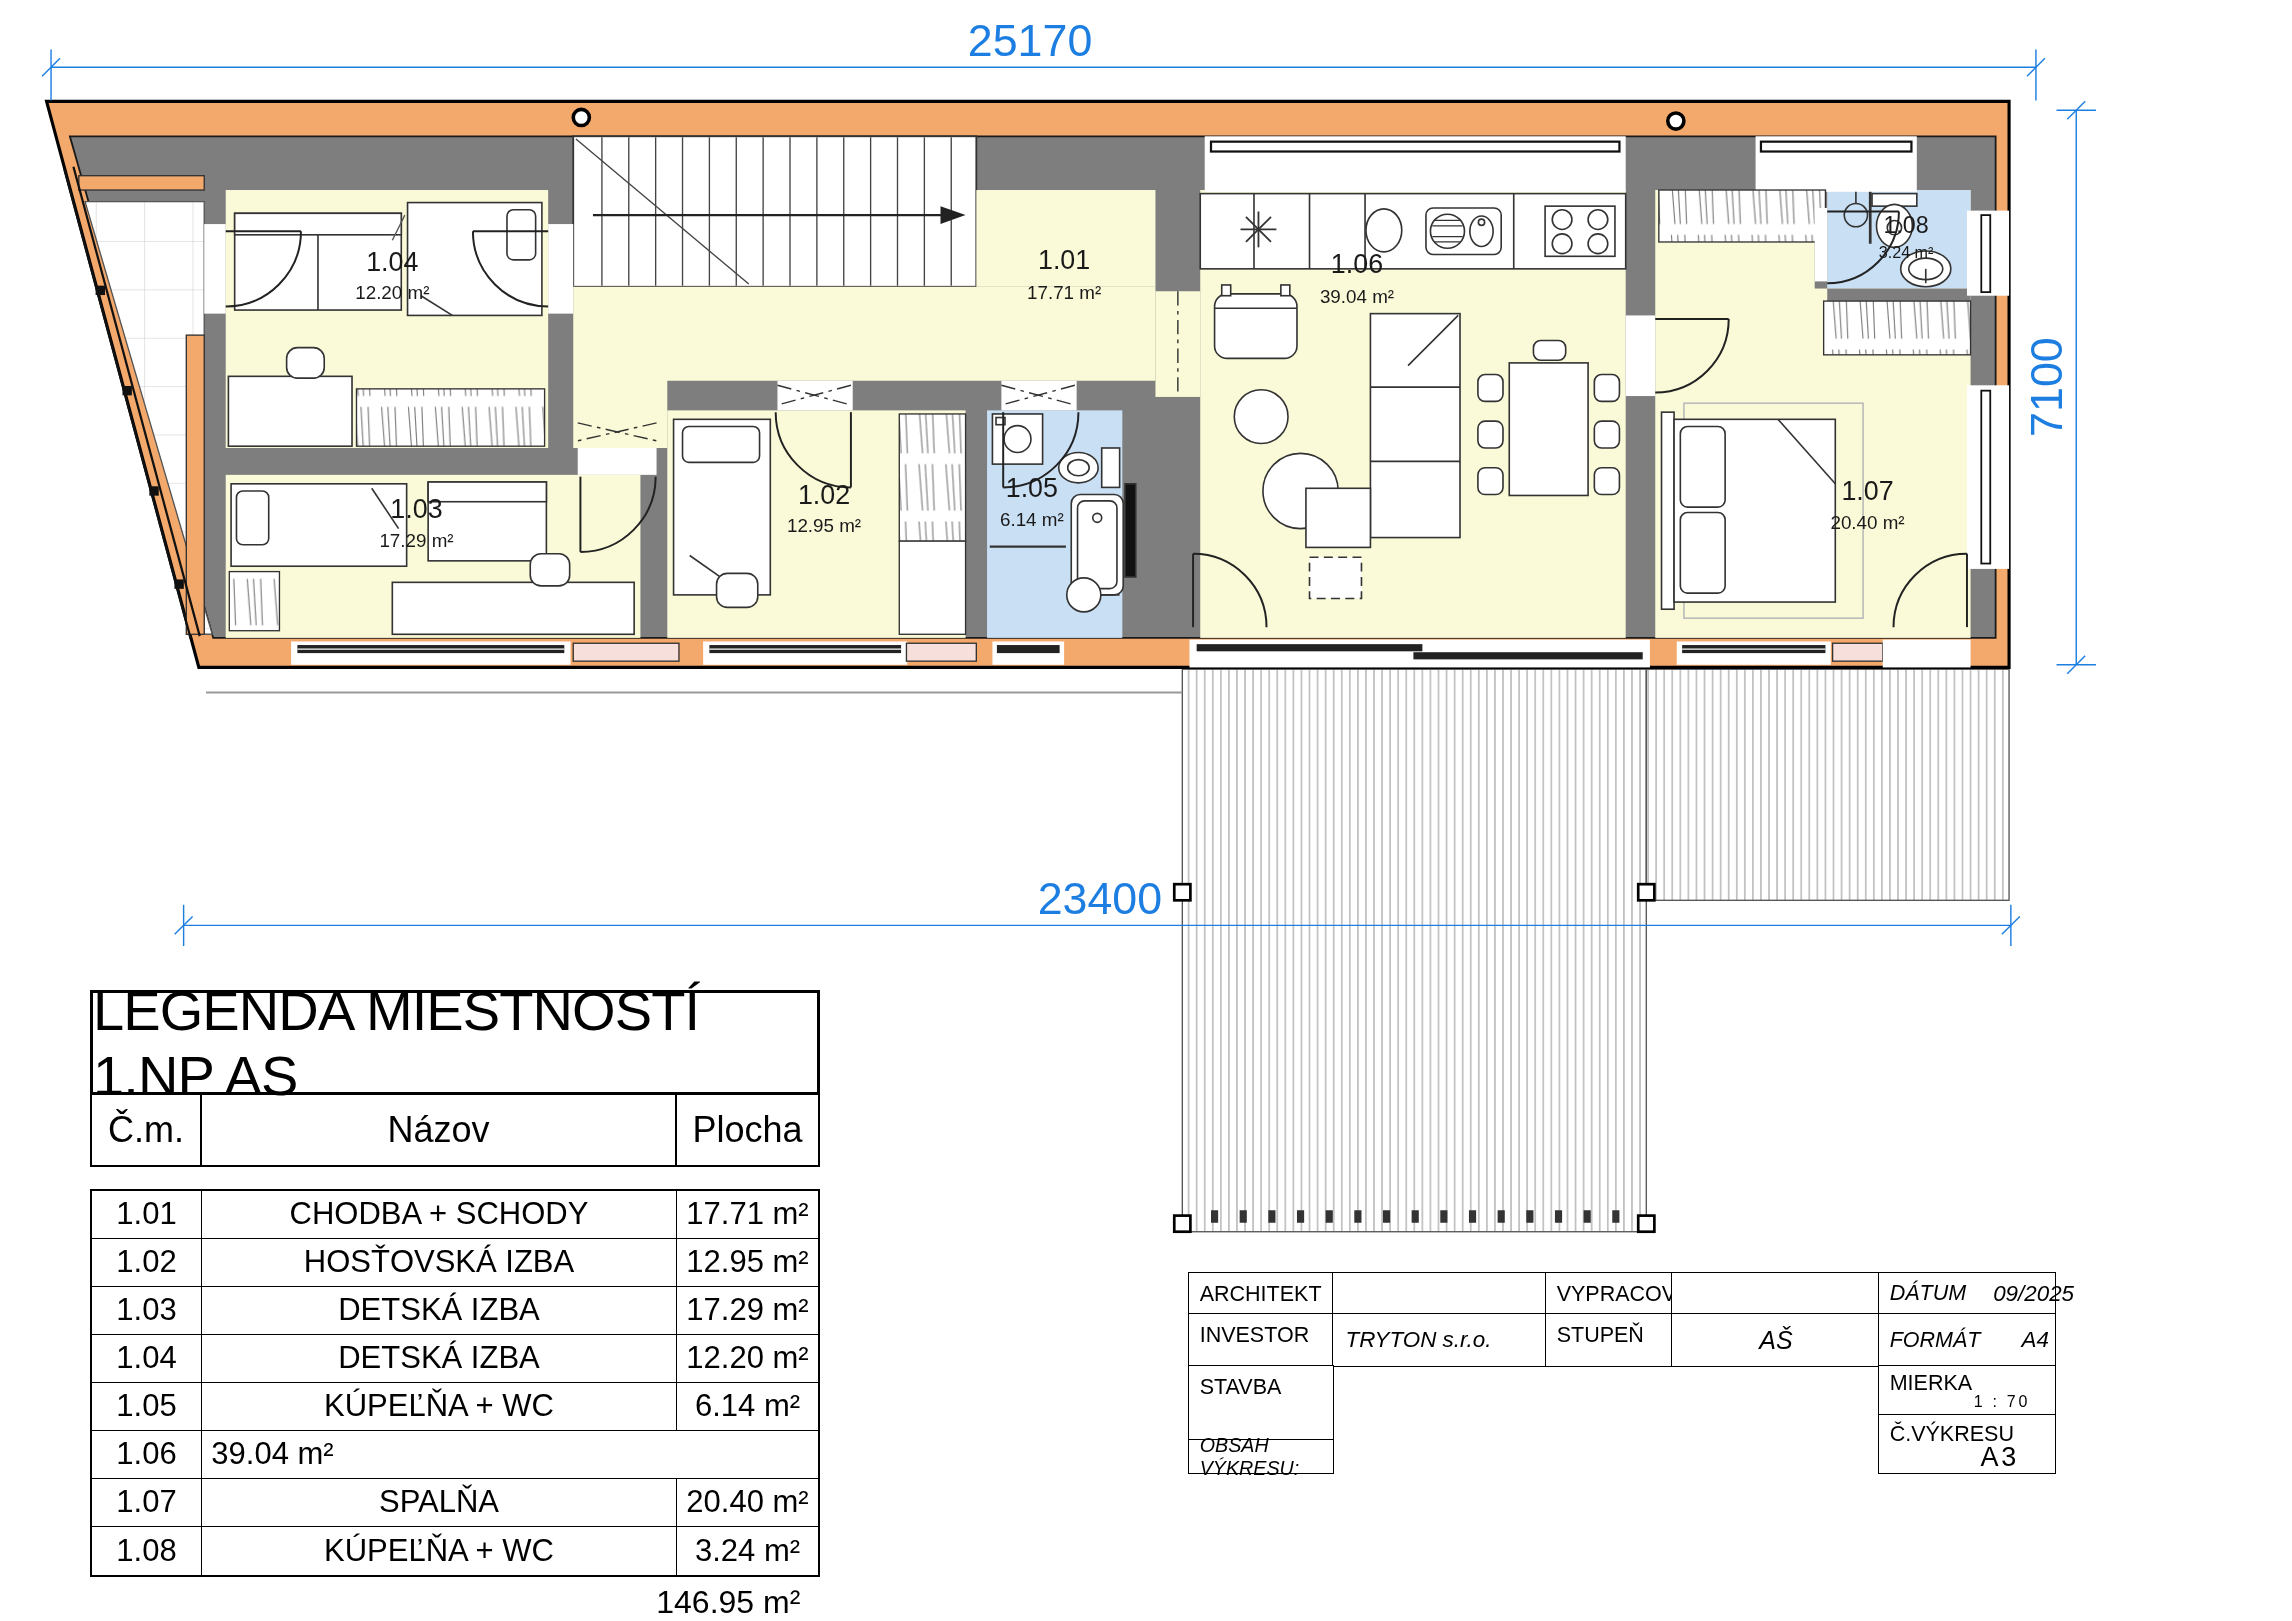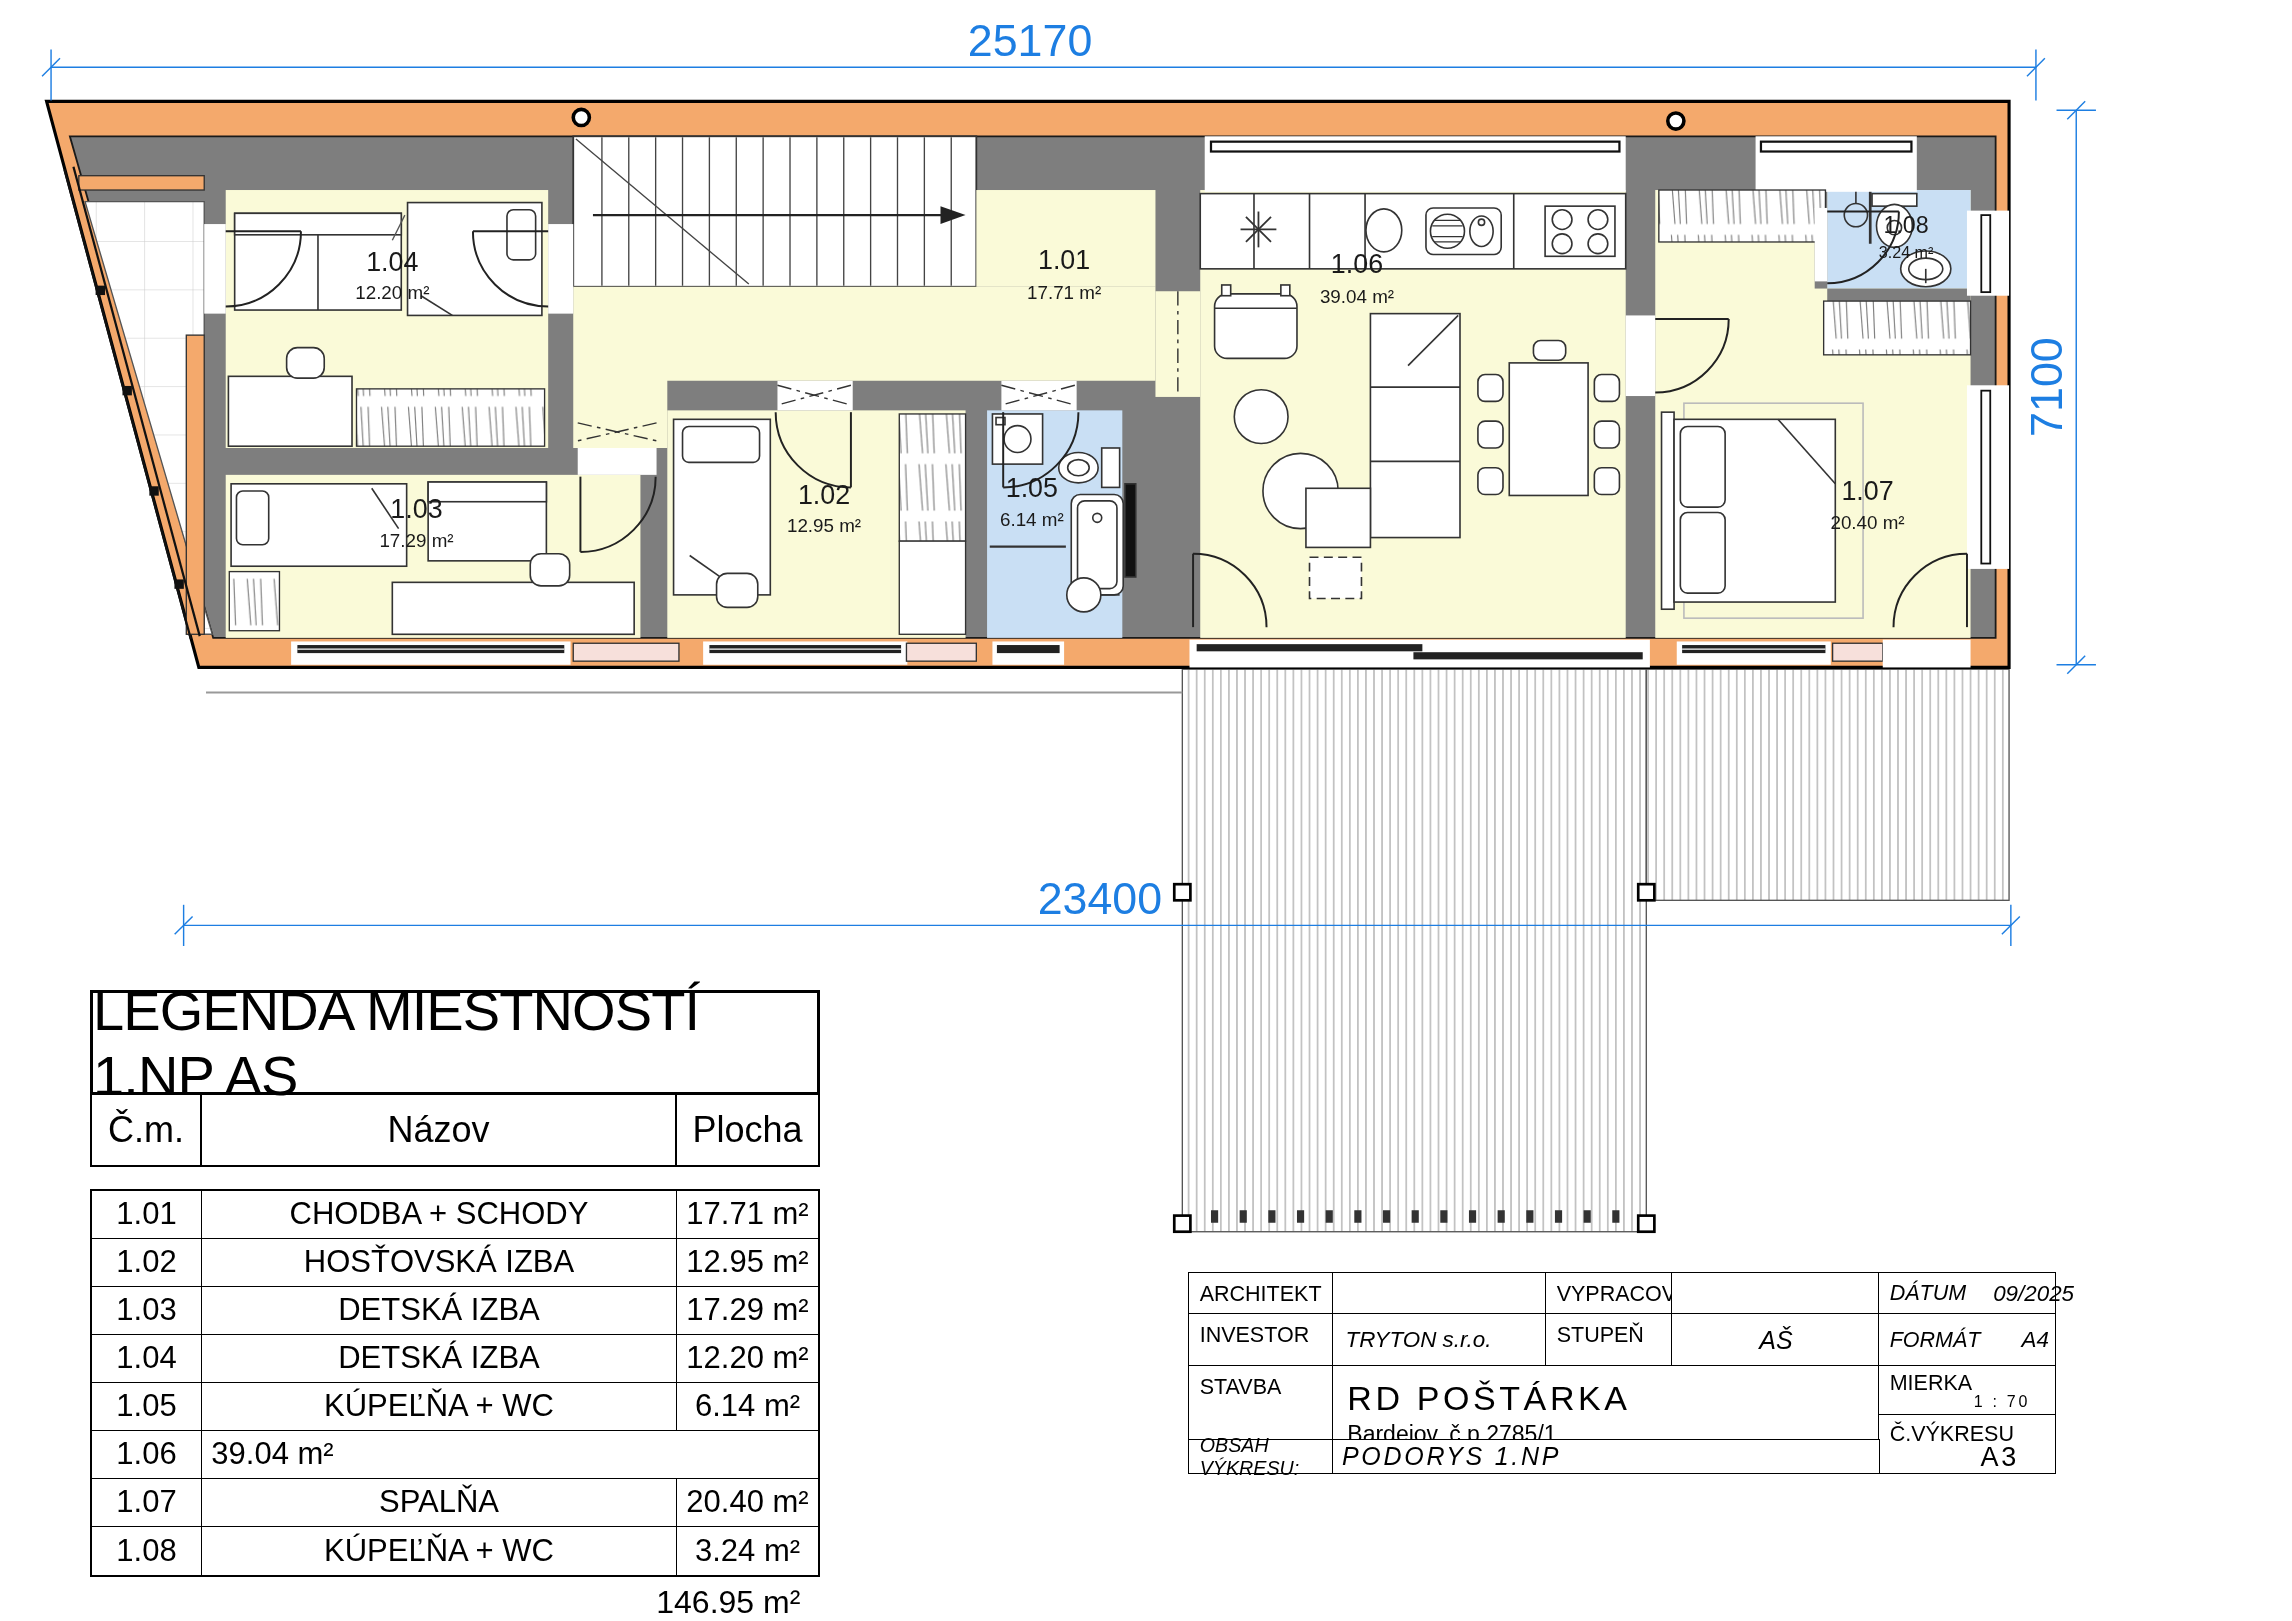--- a/index.html
+++ b/index.html
@@ -457,34 +457,27 @@
   <div class="tb-cell tb-label" style="left:357px;top:41px;width:127px;height:54px;">STUPEŇ</div>
   <div class="tb-cell tb-flex" style="left:483px;top:41px;width:210px;height:54px;justify-content:center;">
     <span style="font-size:25px;">AŠ</span>
   </div>
   <div class="tb-cell tb-flex" style="left:690px;top:41px;width:178px;height:54px;padding-left:10.7px;gap:41px;box-sizing:border-box;">
     <span class="lbl">FORMÁT</span>
     <span class="val">A4</span>
   </div>
 
   <div class="tb-cell tb-label" style="left:0;top:93px;width:146px;height:76px;">STAVBA</div>
-  <div class="tb-cell" style="left:144px;top:93px;width:548px;height:109px;padding:12.5px 0 0 14.3px;">
-    <div class="big-val">RD POŠTÁRKA</div>
-    <div class="sub-val">Bardejov, č.p.2785/1</div>
-  </div>
   <div class="tb-cell" style="left:690px;top:93px;width:178px;height:51px;padding:5.4px 0 0 10.7px;">
     <span class="lbl">MIERKA</span>
     <div class="mono-ish" style="font-size:16px;text-align:right;padding-right:25px;margin-top:-3.6px;">1 : 70</div>
   </div>
   <div class="tb-cell" style="left:690px;top:142px;width:178px;height:60px;padding:7.2px 0 0 10.7px;">
     <span class="lbl">Č.VÝKRESU</span>
     <div class="mono-ish" style="font-size:27px;text-align:right;padding-right:36px;margin-top:-5.4px;">A3</div>
   </div>
   <div class="tb-cell tb-flex" style="left:0;top:167px;width:146px;height:35px;padding-left:10.7px;box-sizing:border-box;">
     <span style="font-size:19.7px;">OBSAH VÝKRESU:</span>
   </div>
-  <div class="tb-cell tb-flex" style="left:144px;top:167px;width:548px;height:35px;padding-left:9px;box-sizing:border-box;">
-    <span class="mono-ish" style="font-size:25px;">PODORYS 1.NP</span>
-  </div>
 </div>
 
 </div>
 
 
 </body></html>

